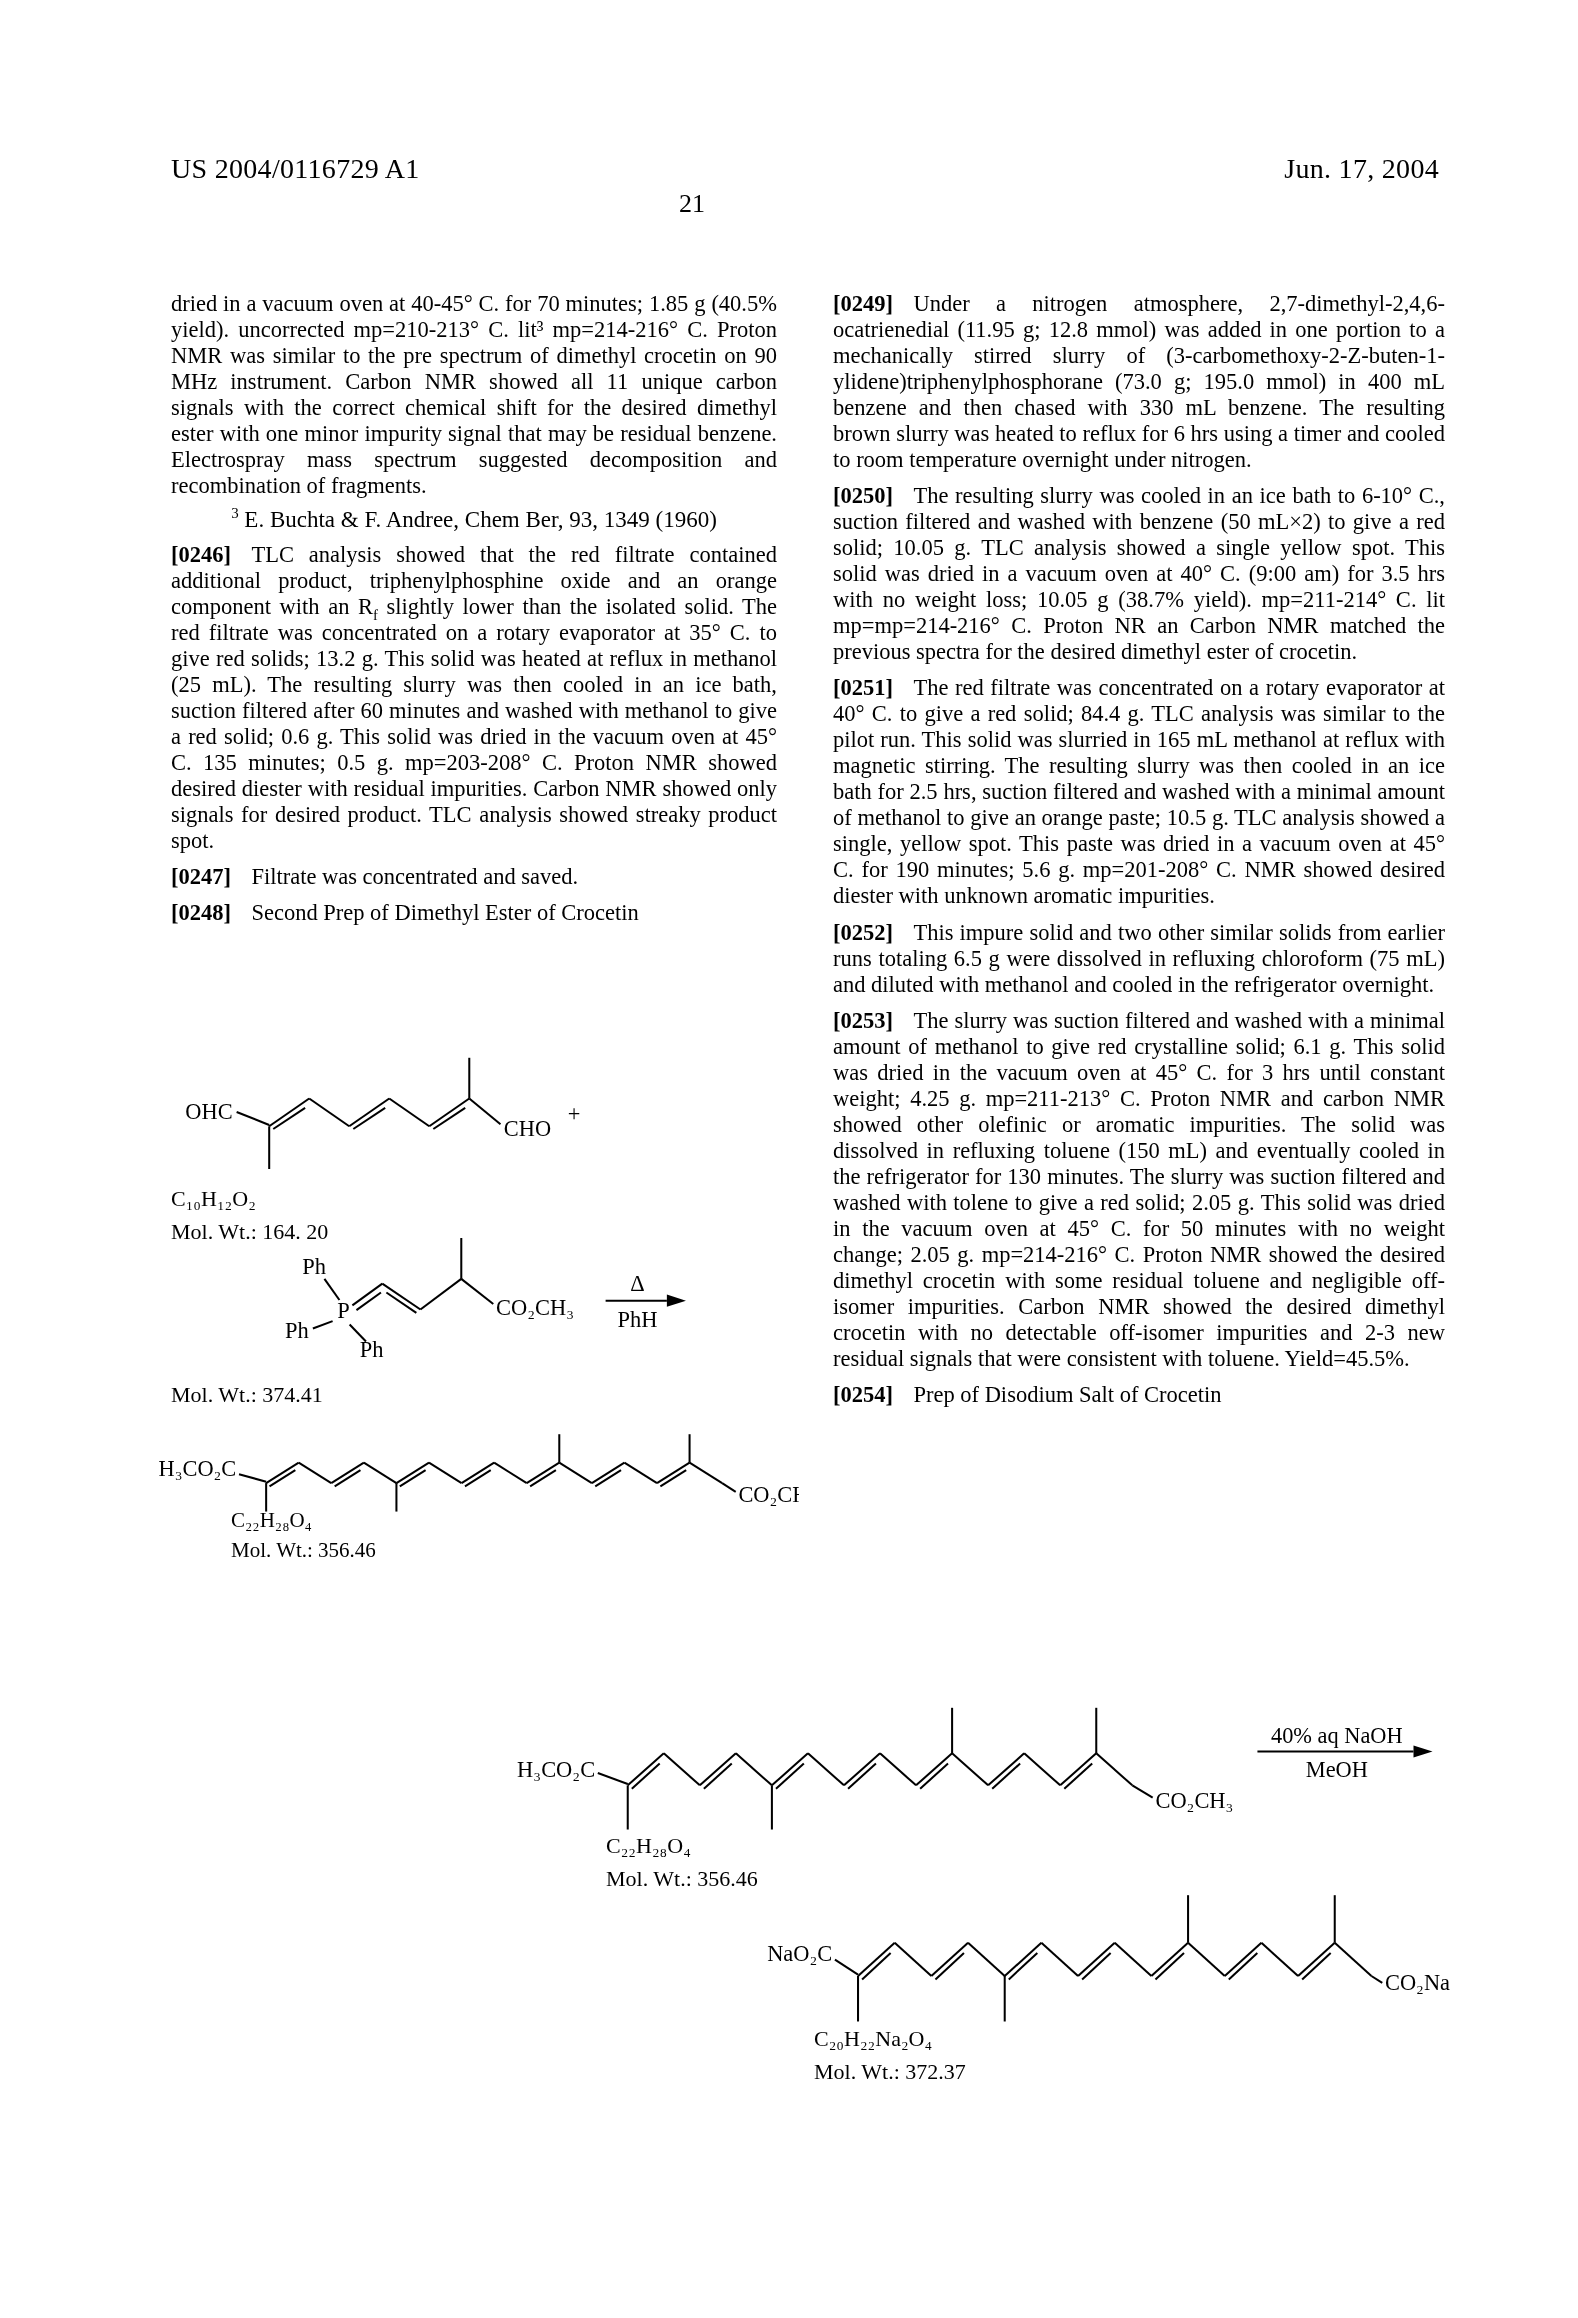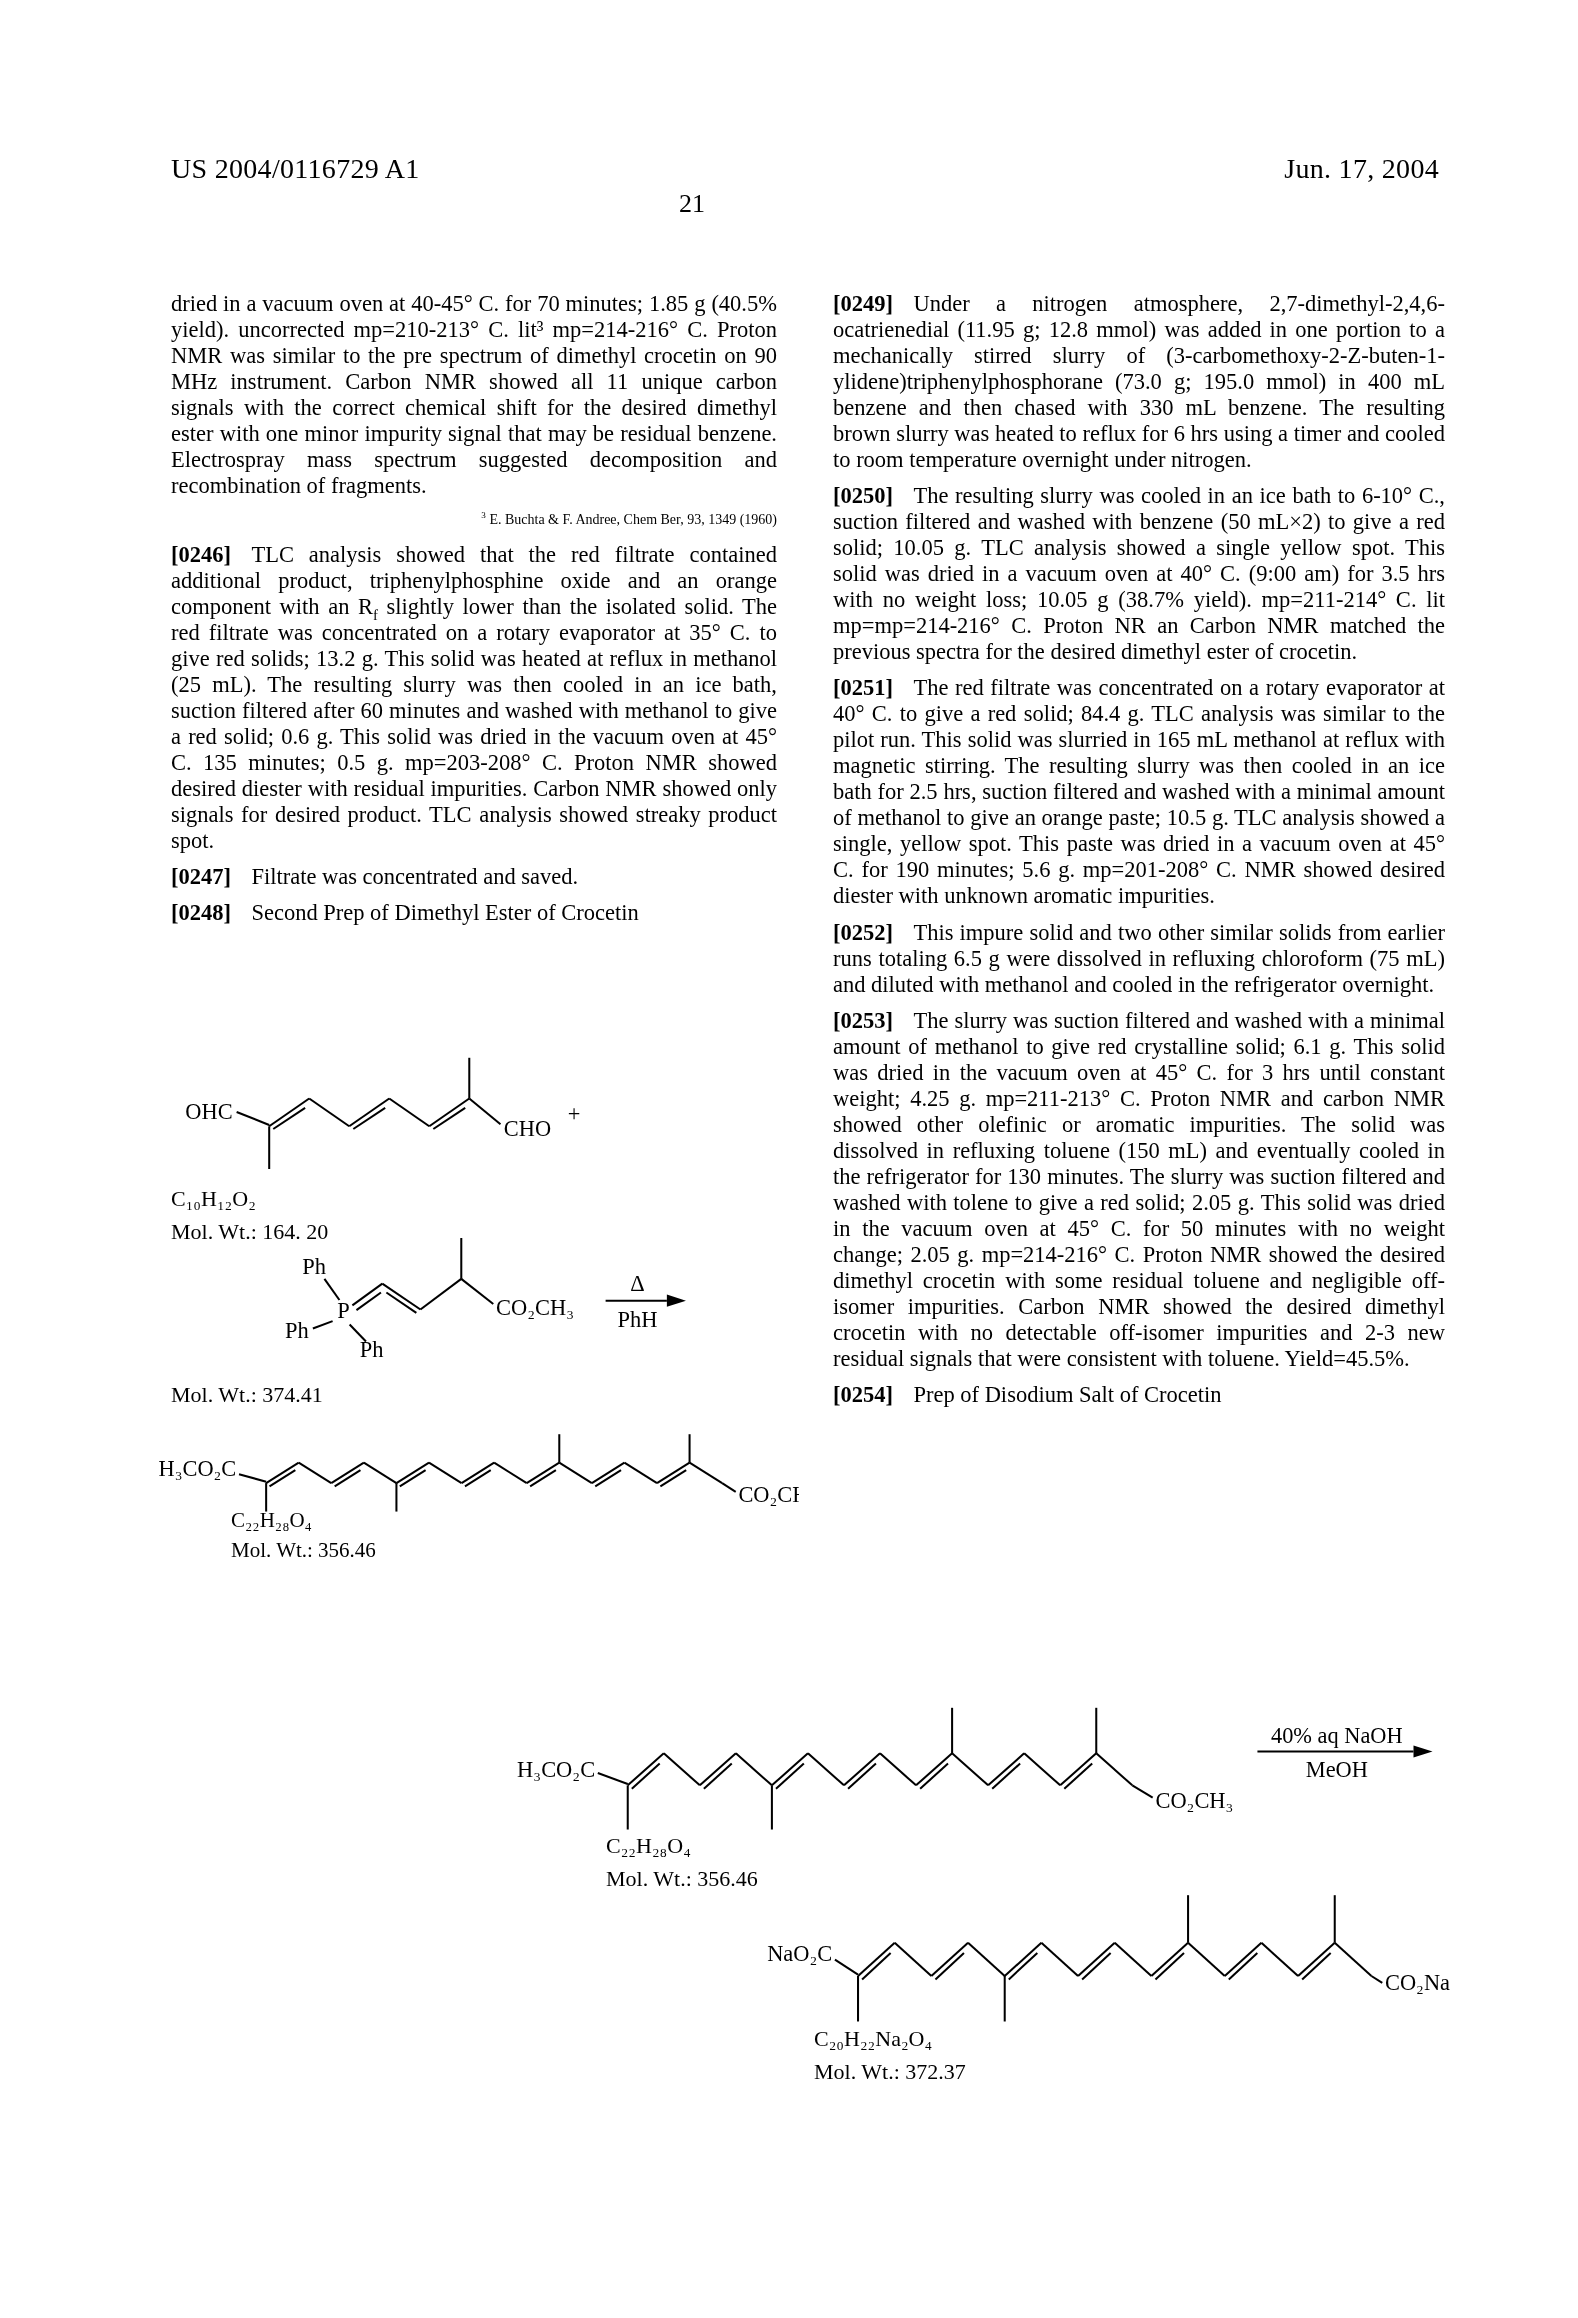--- a/index.html
+++ b/index.html
@@ -11,21 +11,21 @@
   .hdr{position:absolute;top:153px;font-size:28px;letter-spacing:0.3px;}
   .hdr-left{left:171px;}
   .hdr-right{right:139px;}
   .pageno{position:absolute;top:189px;left:0;width:1384px;text-align:center;font-size:26px;}
   .col{position:absolute;top:291px;font-size:22.5px;line-height:26px;text-align:justify;}
   .col-left{left:171px;width:606px;}
   .col-right{left:833px;width:612px;}
   .col p{margin:0 0 10.2px 0;}
   .col p.short{text-align:left;}
   .ptag{font-weight:bold;margin-right:20.4px;}
-  .footnote{font-size:14px;line-height:22.5px;margin:4.1px 0 12.2px 0;text-align:right;}
+  .footnote{font-size:23px;line-height:22.5px;margin:4.1px 0 12.2px 0;text-align:center;}
   sup{font-size:0.65em;vertical-align:super;line-height:0;}
   sub{font-size:0.65em;vertical-align:sub;line-height:0;}
   .struct{position:absolute;}
   .struct line, .struct path{stroke:#000;stroke-width:3;fill:none;}
   .struct polygon{fill:#000;stroke:none;}
   .struct text{font-family:"Liberation Serif","DejaVu Serif",serif;font-size:33px;fill:#000;}
   .caption{position:absolute;font-size:22px;line-height:33px;}
 </style>
 </head>
 <body>

